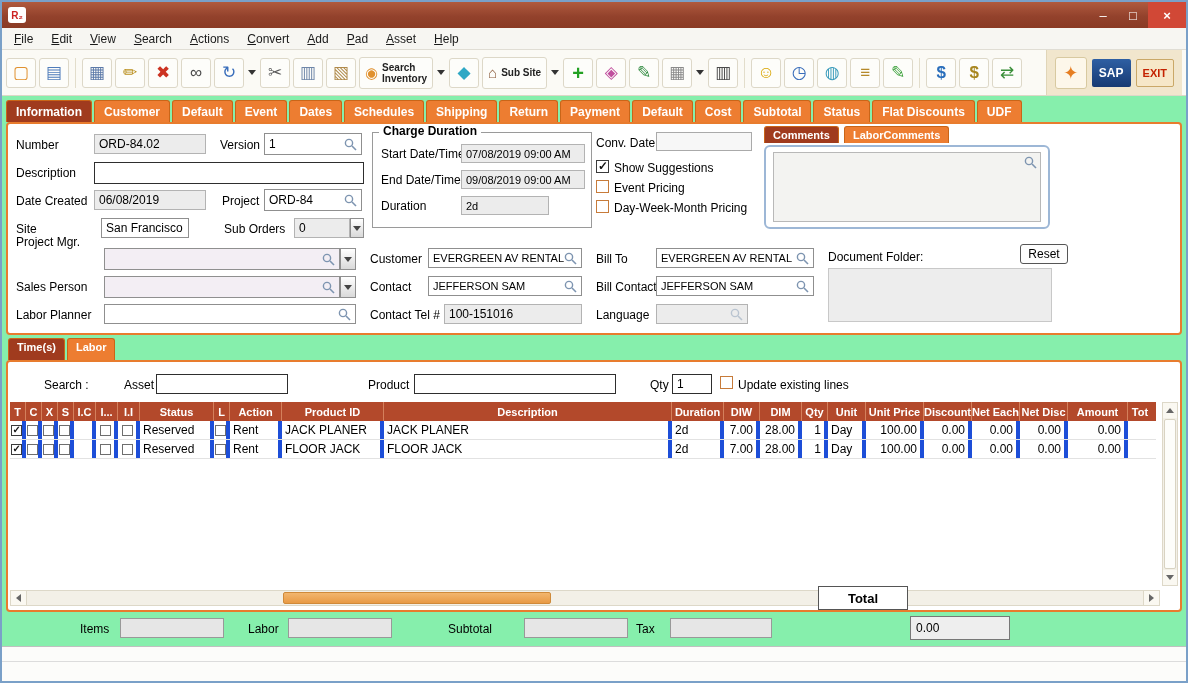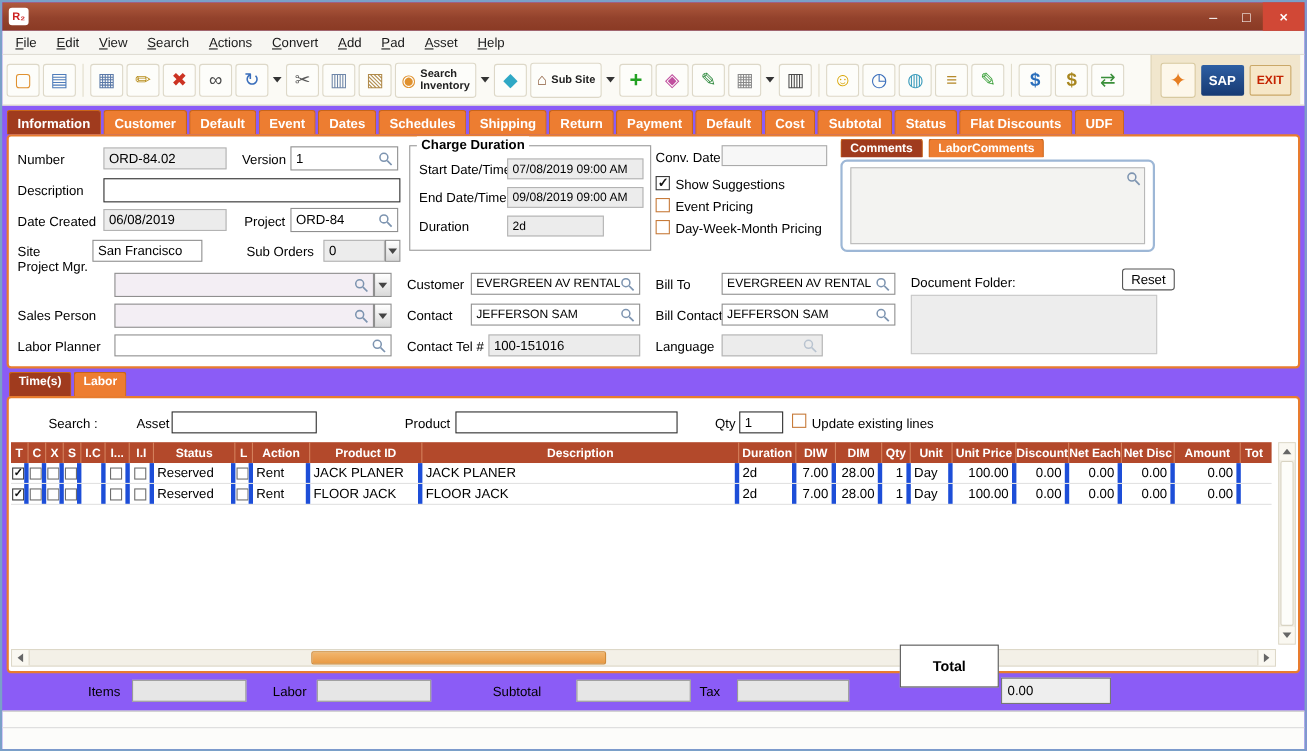--- a/index.html
+++ b/index.html
@@ -1,17 +1,17 @@
 <!DOCTYPE html>
 <html><head>
 <meta charset="utf-8">
 <style>
   *{box-sizing:border-box;margin:0;padding:0}
   body{background:#c8c8c8;font-family:"Liberation Sans",sans-serif}
-  .window{position:relative;width:1188px;height:683px;background:#8b5cf6;border:2px solid #7aa0c8;overflow:hidden;font-size:12px;color:#000}
+  .window{position:relative;width:1188px;height:683px;background:#86efac;border:2px solid #7aa0c8;overflow:hidden;font-size:12px;color:#000}
 
   
   .titlebar{position:absolute;left:0;top:0;right:0;height:26px;background:linear-gradient(180deg,#b05a3e,#93422c 55%,#8a3a24);display:flex;align-items:center;color:#fff}
   .app-icon{margin-left:6px;width:18px;height:16px;background:#fff;border-radius:3px;color:#c22;font-weight:bold;font-size:10px;display:flex;align-items:center;justify-content:center;z-index:2}
   .title{position:absolute;left:0;right:0;text-align:center;font-size:13px}
   .win-controls{margin-left:auto;display:flex;z-index:2;height:100%}
   .win-btn{width:30px;height:100%;display:flex;align-items:center;justify-content:center;font-size:13px;color:#fff}
   .win-btn.close{background:#d14836;width:38px;font-weight:bold}
 
   
@@ -264,21 +264,21 @@
       <span class="ft">ORD-84</span>
       <span class="mag">
           <svg width="13" height="13" viewBox="0 0 13 13">
             <circle cx="5" cy="5" r="3.6" fill="none" stroke="#7d94b0" stroke-width="1.4"></circle>
             <line x1="8" y1="8" x2="12" y2="12" stroke="#7d94b0" stroke-width="1.6"></line>
           </svg>
         </span>
     </div>
 
     <span class="lbl" style="left:8px;top:98px">Site</span>
-    <div class="fld" style="left:76px;top:94px;width:100px">
+    <div class="fld" style="left:93px;top:94px;width:88px">
         <span class="ft">San Francisco</span>
       </div>
     <span class="lbl" style="left:216px;top:98px">Sub Orders</span>
     <div class="fld ro" style="left:286px;top:94px;width:56px">
         <span class="ft">0</span>
       </div>
     <div class="combo-btn" style="left:342px;top:94px;width:14px;height:20px"></div>
 
     <span class="lbl" style="left:8px;top:111px">Project Mgr.</span>
     <div class="fld lav" style="left:96px;top:124px;width:236px;height:22px">
@@ -562,20 +562,20 @@
   </div>
 
   <span class="lbl" style="position:absolute;left:78px;top:620px">Items</span>
   <div class="tot-fld" style="left:118px;top:616px;width:104px"></div>
   <span class="lbl" style="position:absolute;left:246px;top:620px">Labor</span>
   <div class="tot-fld" style="left:286px;top:616px;width:104px"></div>
   <span class="lbl" style="position:absolute;left:446px;top:620px">Subtotal</span>
   <div class="tot-fld" style="left:522px;top:616px;width:104px"></div>
   <span class="lbl" style="position:absolute;left:634px;top:620px">Tax</span>
   <div class="tot-fld" style="left:668px;top:616px;width:102px"></div>
-  <div class="total-box" style="left:816px;top:584px;width:90px;height:39px">Total</div>
+  <div class="total-box" style="left:816px;top:584px;width:90px;height:24px">Total</div>
   <div class="tot-fld" style="left:908px;top:614px;width:100px;height:24px;background:#eee;border-color:#777;display:flex;align-items:center;padding:0 5px">0.00</div>
 
   <div class="statusbar">
     <div class="strip"></div>
   </div>
 
 </div>
 
 </body></html>

